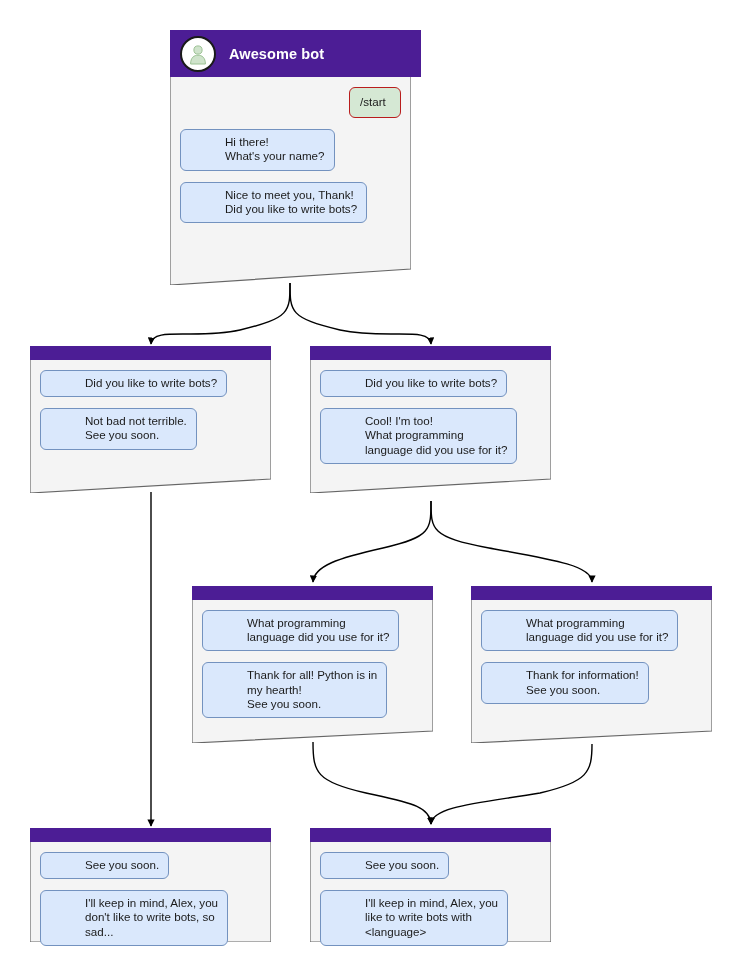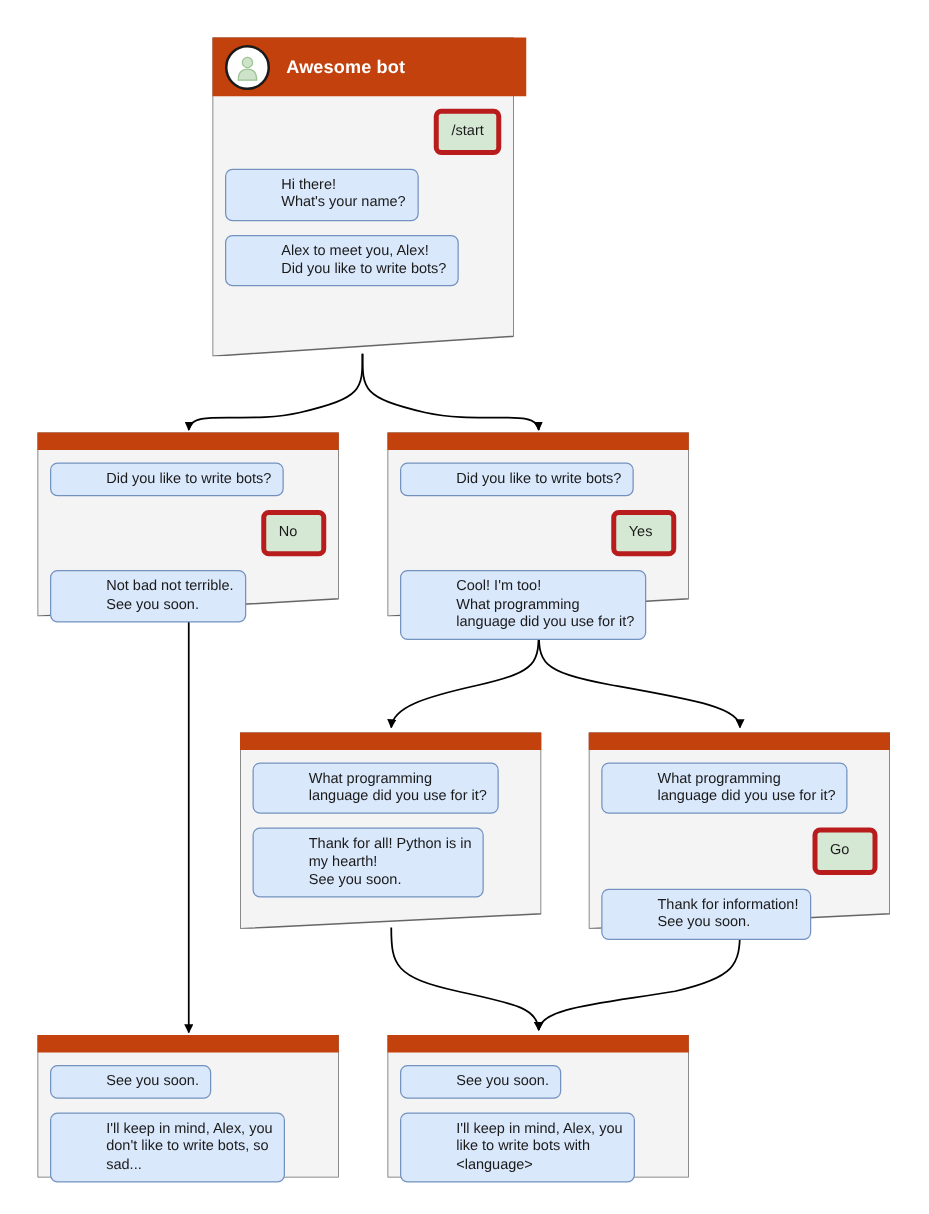--- a/index.html
+++ b/index.html
@@ -45,21 +45,21 @@
     box-sizing: border-box;
   }
 
   
   .titlebar {
     position: absolute;
     left: 0;
     top: 0;
     width: 100%;
     height: 14px;
-    background: #c2410c;
+    background: #4c1d95;
     text-align: center;
   }
   .titlebar.tall {
     height: 47px;
     display: flex;
     align-items: center;
     padding-left: 10px;
   }
   .avatar {
     width: 36px;
@@ -107,21 +107,21 @@
     box-sizing: border-box;
     max-width: 200px;
   }
   .bubble.bot {
     background: #dae8fc;
     border: 1px solid #7392bf;
     padding-left: 44px;
   }
   .bubble.user {
     background: #d5e8d4;
-    border: 4px solid #b91c1c;
+    border: 1px solid #b91c1c;
     min-width: 52px;
     text-align: left;
     padding: 7px 10px 8px 10px;
   }
 </style>
 </head>
 <body>
 
 <svg id="edges" viewBox="0 0 743 971" width="743" height="971">
   <defs>
@@ -161,61 +161,55 @@
     </div>
     <div class="chat" style="top:47px; bottom:6px;">
       <div class="msg-row right">
         <div class="bubble user">/start</div>
       </div>
       <div class="msg-row left">
         <div class="bubble bot">Hi there!
 What's your name?</div>
       </div>
       <div class="msg-row left">
-        <div class="bubble bot">Alex to meet you, Alex!
+        <div class="bubble bot">Nice to meet you, Thank!
 Did you like to write bots?</div>
       </div>
     </div>
   </div>
 </div>
 
 <div class="node" style="left:30px; top:346px; width:241px; height:147px;">
   <svg class="node-shape" viewBox="0 0 241 147" preserveAspectRatio="none">
     <polygon points="0,0 241,0 241,133 0,147" fill="#f4f4f4" stroke="#666666" stroke-width="1.2"></polygon>
   </svg>
   <div class="node-inner">
     <div class="titlebar"></div>
     <div class="chat" style="top:14px; bottom:6px;">
       <div class="msg-row left">
         <div class="bubble bot">Did you like to write bots?</div>
       </div>
-      <div class="msg-row right">
-        <div class="bubble user">No</div>
-      </div>
       <div class="msg-row left">
         <div class="bubble bot">Not bad not terrible.
 See you soon.</div>
       </div>
     </div>
   </div>
 </div>
 
 <div class="node" style="left:310px; top:346px; width:241px; height:147px;">
   <svg class="node-shape" viewBox="0 0 241 147" preserveAspectRatio="none">
     <polygon points="0,0 241,0 241,133 0,147" fill="#f4f4f4" stroke="#666666" stroke-width="1.2"></polygon>
   </svg>
   <div class="node-inner">
     <div class="titlebar"></div>
     <div class="chat" style="top:14px; bottom:6px;">
       <div class="msg-row left">
         <div class="bubble bot">Did you like to write bots?</div>
       </div>
-      <div class="msg-row right">
-        <div class="bubble user">Yes</div>
-      </div>
       <div class="msg-row left">
         <div class="bubble bot">Cool! I'm too!
 What programming
 language did you use for it?</div>
       </div>
     </div>
   </div>
 </div>
 
 <div class="node" style="left:192px; top:586px; width:241px; height:157px;">
@@ -242,23 +236,20 @@
   <svg class="node-shape" viewBox="0 0 241 157" preserveAspectRatio="none">
     <polygon points="0,0 241,0 241,145 0,157" fill="#f4f4f4" stroke="#666666" stroke-width="1.2"></polygon>
   </svg>
   <div class="node-inner">
     <div class="titlebar"></div>
     <div class="chat" style="top:14px; bottom:6px;">
       <div class="msg-row left">
         <div class="bubble bot">What programming
 language did you use for it?</div>
       </div>
-      <div class="msg-row right">
-        <div class="bubble user">Go</div>
-      </div>
       <div class="msg-row left">
         <div class="bubble bot">Thank for information!
 See you soon.</div>
       </div>
     </div>
   </div>
 </div>
 
 <div class="node" style="left:30px; top:828px; width:241px; height:114px;">
   <svg class="node-shape" viewBox="0 0 241 114" preserveAspectRatio="none">

